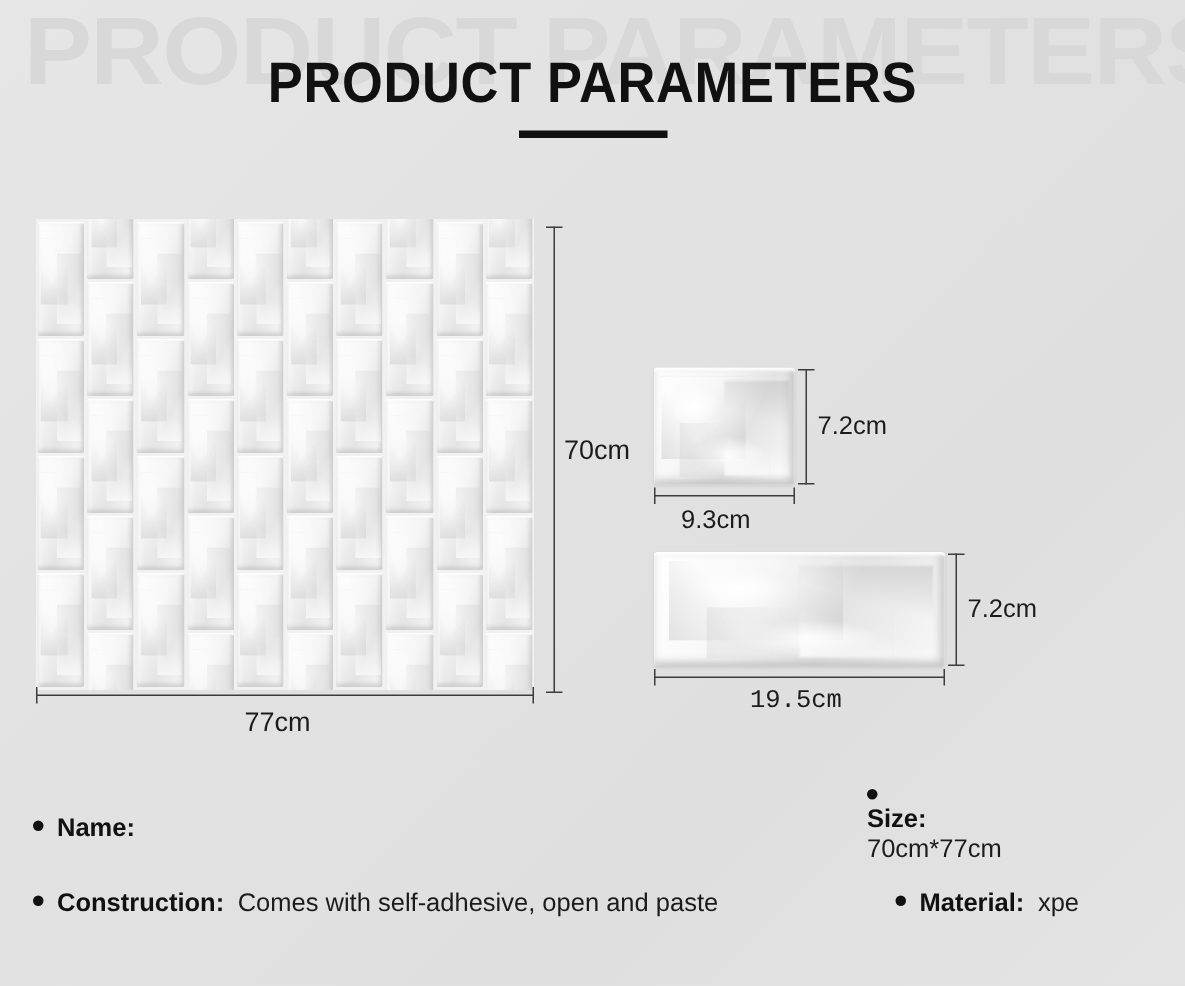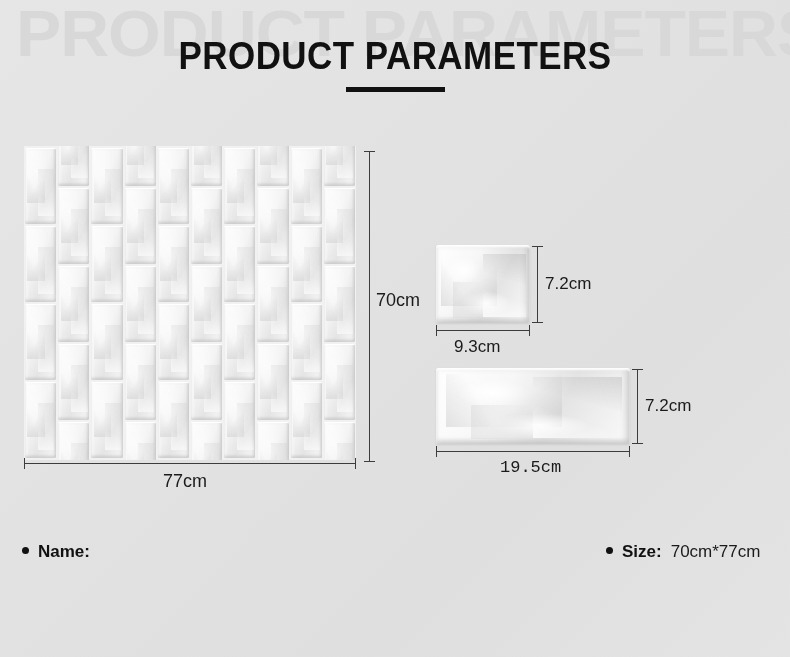--- a/index.html
+++ b/index.html
@@ -256,21 +256,21 @@
     color: #111111;
     margin-right: 9px;
   }
   .spec-val {
     font-size: 17px;
     font-weight: 400;
     color: #1b1b1b;
   }
 
   #spec-name      { left: 22px; text-align: center; }
-  #spec-size      { left: 606px; }
+  #spec-size      { left: 578px; flex-direction: column; }
   #spec-constr    { left: 22px; }
   #spec-material  { left: 597px; }
 </style>
 </head>
 <body>
 
 <div id="page">
 
   <div class="watermark">PRODUCT PARAMETERS</div>
   <div class="title">PRODUCT PARAMETERS</div>
@@ -389,14 +389,26 @@
       <span class="bullet"></span>
       <span class="spec-key">Name:</span>
     </div>
     <div class="spec-item" id="spec-size">
       <span class="bullet"></span>
       <span class="spec-key">Size:</span>
       <span class="spec-val">70cm*77cm</span>
     </div>
   </div>
 
+  <div class="spec-row" id="spec-row-2">
+    <div class="spec-item" id="spec-constr">
+      <span class="bullet"></span>
+      <span class="spec-key">Construction:</span>
+      <span class="spec-val">Comes with self-adhesive, open and paste</span>
+    </div>
+    <div class="spec-item" id="spec-material">
+      <span class="bullet"></span>
+      <span class="spec-key">Material:</span>
+      <span class="spec-val">xpe</span>
+    </div>
+  </div>
 
 </div>
 
 </body></html>

